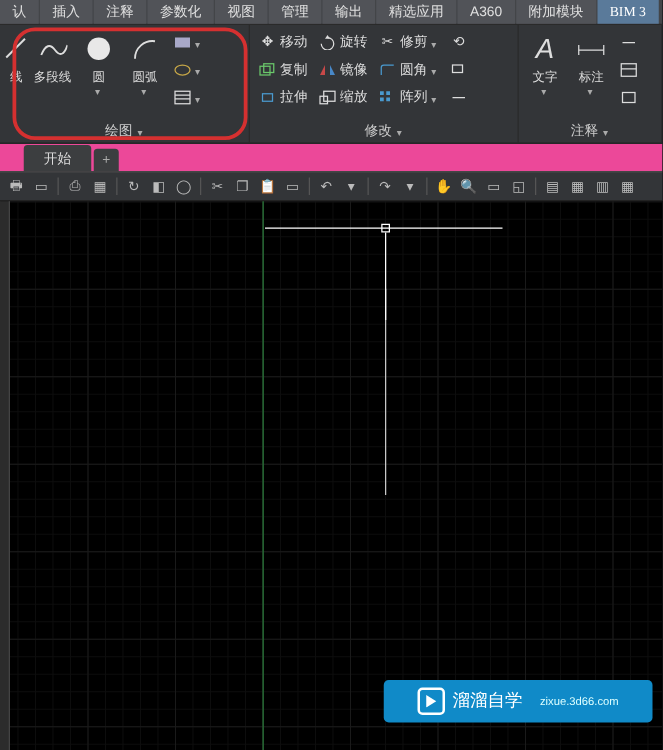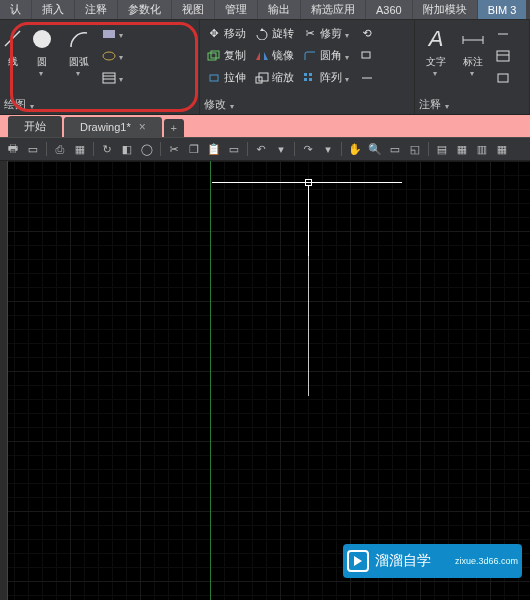--- a/index.html
+++ b/index.html
@@ -20,21 +20,21 @@
       border-bottom: 1px solid #2a2a2a;
     }
     .menu-item {
       padding: 2px 10px;
       background: #515358;
       margin-right: 1px;
       display: flex;
       align-items: center;
       cursor: pointer;
     }
-    .menu-item.last { background: #5a7a9a; color: #fff; }
+    .menu-item.last { background: #5a7a9a; color: #fff; font-family: Liberation Serif, serif; }
     .ribbon {
       height: 95px;
       background: #333538;
       display: flex;
       border-bottom: 1px solid #222;
       position: relative;
     }
     .ribbon-panel {
       display: flex;
       flex-direction: column;
@@ -46,21 +46,21 @@
       flex: 1;
       gap: 3px;
     }
     .panel-footer {
       text-align: center;
       padding: 2px 0;
       font-size: 11px;
       color: #ccc;
       cursor: pointer;
       display: flex;
-      justify-content: flex-start;
+      justify-content: center;
       align-items: center;
       gap: 3px;
     }
     .big-btn {
       display: flex;
       flex-direction: column;
       align-items: center;
       width: 34px;
       padding: 2px;
       cursor: pointer;
@@ -103,24 +103,24 @@
       top: 22px;
       width: 188px;
       height: 90px;
       border: 3px solid #d53030;
       border-radius: 18px;
       pointer-events: none;
       z-index: 10;
     }
     .tabs-bar {
       height: 22px;
-      background: #fca5a5;
+      background: #ec4899;
       display: flex;
       align-items: flex-end;
-      padding-left: 8px;
+      padding-left: 19px;
       gap: 2px;
     }
     .tab {
       padding: 3px 16px;
       background: #3c3e40;
       border-radius: 3px 3px 0 0;
       font-size: 11px;
       color: #ddd;
       cursor: pointer;
       display: flex;
@@ -230,37 +230,37 @@
       height: 100%;
       background: #2c2c2c;
       border-right: 1px solid #444;
     }
     .watermark {
       position: absolute;
       right: 8px;
       bottom: 22px;
       background: #108ac8;
       color: #fff;
-      padding: 6px 4px;
+      padding: 6px 27px;
       border-radius: 4px;
       display: flex;
       align-items: center;
       gap: 6px;
       font-size: 14px;
     }
     .watermark .play {
       width: 22px;
       height: 22px;
       border: 2px solid #fff;
       border-radius: 4px;
       display: flex;
       align-items: center;
       justify-content: center;
     }
-    .watermark .sub { font-size: 9px; color: #dff; margin-left: 18px; }
+    .watermark .sub { font-size: 9px; color: #dff; margin-left: 8px; }
   </style>
 </head>
 <body>
 
 <div class="menu-bar">
   <div class="menu-item">认</div>
   <div class="menu-item">插入</div>
   <div class="menu-item">注释</div>
   <div class="menu-item">参数化</div>
   <div class="menu-item">视图</div>
@@ -279,20 +279,28 @@
       <div class="big-btn" style="width:18px">
         <div class="icon">
             <svg width="22" height="22">
               <line x1="3" y1="18" x2="18" y2="3" stroke="#ddd" stroke-width="1.5"></line>
             </svg>
           </div>
         <span class="lbl">线</span>
       </div>
       <div class="big-btn">
         <div class="icon">
+            <svg width="24" height="22">
+              <path d="M3 16 Q8 4 14 12 T24 8" stroke="#ddd" fill="none" stroke-width="1.5"></path>
+            </svg>
+          </div>
+        <span class="lbl">多段线</span>
+      </div>
+      <div class="big-btn">
+        <div class="icon">
             <svg width="24" height="24">
               <circle cx="12" cy="12" r="9" fill="#e8e8e8"></circle>
             </svg>
           </div>
         <span class="lbl">圆</span>
         <span class="dd">▾</span>
       </div>
       <div class="big-btn">
         <div class="icon">
             <svg width="24" height="24">
@@ -494,24 +502,20 @@
       </div>
   </div>
 </div>
 
 <div class="red-highlight"></div>
 
 <div class="tabs-bar">
   <div class="tab">
       <span>开始</span>
     </div>
-  <div class="tab active">
-    <span>Drawing1*</span>
-    <span class="tab-close">×</span>
-  </div>
   <div class="tab-add">+</div>
 </div>
 
 <div class="toolbar">
   <div class="tb-icon">🖶</div>
   <div class="tb-icon">▭</div>
   <div class="tb-sep"></div>
   <div class="tb-icon">⎙</div>
   <div class="tb-icon">▦</div>
   <div class="tb-sep"></div>

